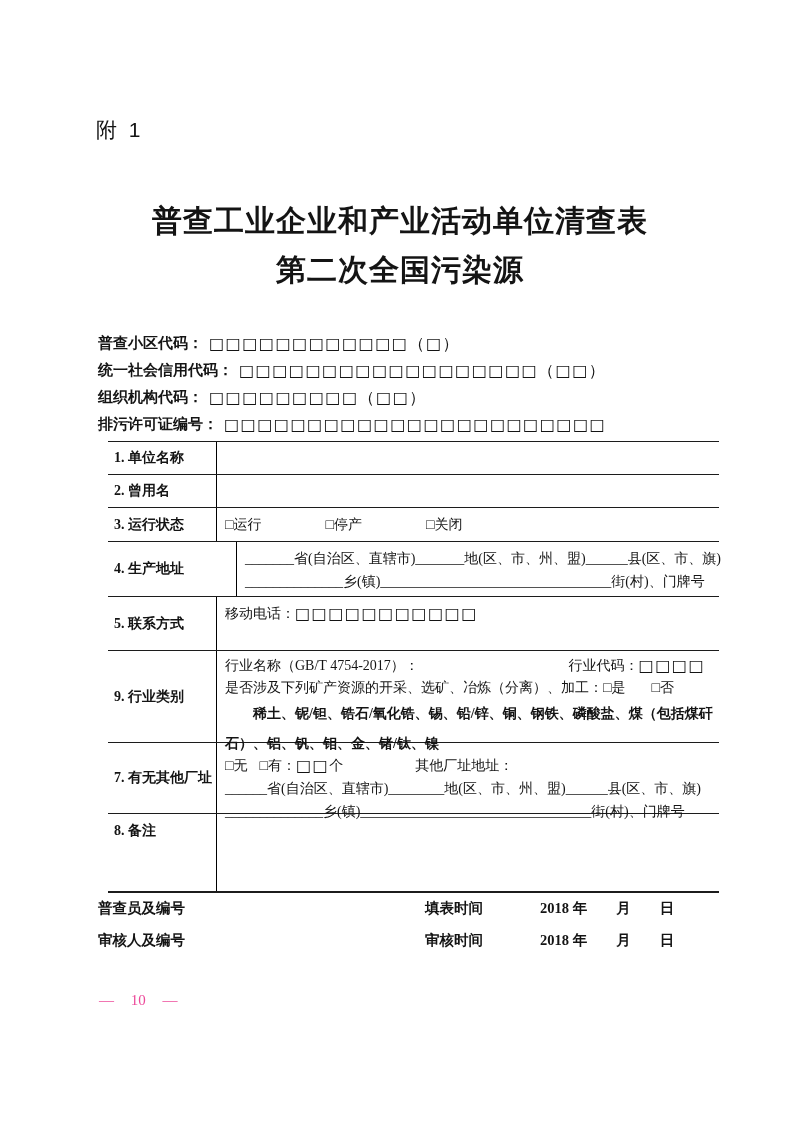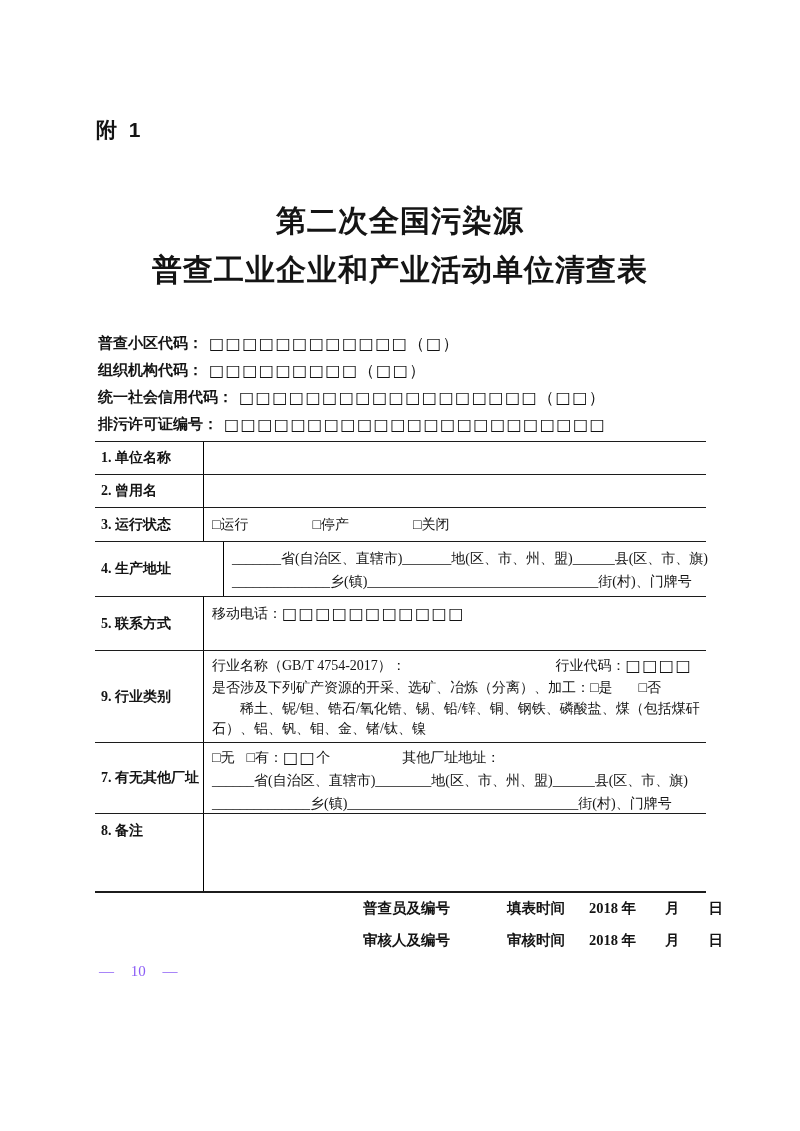--- a/index.html
+++ b/index.html
@@ -4,94 +4,94 @@
 <style>
   html,body { margin:0; padding:0; background:#e8e8e8; }
   .page {
     position:relative; width:800px; height:1131px; margin:0 auto;
     background:#ffffff; color:#141414; overflow:hidden;
     font-family:"Liberation Serif","DejaVu Serif",serif;
   }
   .attach {
     position:absolute; left:96px; top:116px;
     font-family:"Liberation Sans","DejaVu Sans",sans-serif;
-    font-weight:700; font-size:21px; letter-spacing:3px;
+    font-weight:400; font-size:21px; letter-spacing:3px;
   }
   .title {
     position:absolute; left:0; top:196px; width:100%; text-align:center;
     font-family:"Liberation Sans","DejaVu Sans",sans-serif;
     font-weight:700; font-size:30px; line-height:49px; letter-spacing:1px;
   }
   .codes {
     position:absolute; left:98px; top:330px; width:640px;
     font-size:15px; line-height:27px; white-space:nowrap;
   }
   .codes .clabel { font-weight:700; margin-right:6px; }
   .boxes {
     font-family:"DejaVu Sans",sans-serif; font-weight:400;
     font-size:16px; letter-spacing:1.5px; vertical-align:-1px;
   }
   .table {
-    position:absolute; left:95px; top:441px; width:611px;
+    position:absolute; left:108px; top:441px; width:611px;
     border-top:1.5px solid #1c1c1c; border-bottom:2px solid #1c1c1c;
     font-size:14px;
   }
   .trow { display:flex; border-bottom:1px solid #1c1c1c; box-sizing:border-box; }
   .trow:last-child { border-bottom:none; }
   .tlabel {
     flex:none; width:108px; box-sizing:border-box; padding-left:6px;
     display:flex; align-items:center; font-weight:600; white-space:nowrap;
   }
   .tcell {
     flex:1; border-left:1px solid #000000; box-sizing:border-box;
     padding:3px 6px 2px 8px; min-width:0;
   }
   .vcenter { display:flex; align-items:center; }
   .opt { margin-right:64px; white-space:nowrap; }
   .addr-line { line-height:23px; white-space:nowrap; }
   .contact-line { line-height:25px; white-space:nowrap; }
   .ind-line1 { display:flex; justify-content:space-between; padding-right:8px; line-height:22px; }
   .ind-line2 { line-height:22px; white-space:nowrap; }
   .ind-q-gap { display:inline-block; width:26px; }
-  .ind-list { line-height:20px; text-indent:2em; }
-  .oa-line1 { line-height:23px; white-space:nowrap; }
+  .ind-list { line-height:30px; text-indent:2em;font-weight:bold; }
+  .oa-line1 { line-height:23px; white-space:nowrap;margin-top:8px; }
   .oa-gap { display:inline-block; width:72px; }
   .oa-gap-s { display:inline-block; width:12px; }
   .sig {
-    position:absolute; left:112px; top:892px; width:611px; font-size:14.5px; font-weight:600;text-align:right;
+    position:absolute; left:87px; top:892px; width:611px; font-size:14.5px; font-weight:600;
   }
   .sigrow { display:flex; align-items:center; height:32px; }
   .sig-left { flex:none; width:338px; box-sizing:border-box; padding-left:11px; }
   .sig-mid  { flex:none; width:115px; }
   .sig-right{ flex:1; font-weight:600; }
   .pagenum {
-    position:absolute; left:99px; top:963px; font-size:15px; word-spacing:13px; color:#8b5cf6;
+    position:absolute; left:99px; top:992px; font-size:15px; word-spacing:13px; color:#ec4899;
   }
 </style>
 </head>
 <body>
 
 <div class="page">
 
   <div class="attach">附 1</div>
 
   <div class="title">
+    <div>普查工业企业和产业活动单位清查表</div>
     <div>第二次全国污染源</div>
-    <div>普查工业企业和产业活动单位清查表</div>
   </div>
 
   <div class="codes">
     <div>
       <span class="clabel">普查小区代码：</span><span class="boxes">□□□□□□□□□□□□</span><span class="boxes">（□）</span>
     </div>
     <div>
-      <span class="clabel">组织机构代码：</span><span class="boxes">□□□□□□□□□</span><span class="boxes">（□□）</span>
+      <span class="clabel">统一社会信用代码：</span><span class="boxes">□□□□□□□□□□□□□□□□□□</span><span class="boxes">（□□）</span>
     </div>
     <div>
-      <span class="clabel">统一社会信用代码：</span><span class="boxes">□□□□□□□□□□□□□□□□□□</span><span class="boxes">（□□）</span>
+      <span class="clabel">组织机构代码：</span><span class="boxes">□□□□□□□□□</span><span class="boxes">（□□）</span>
     </div>
     <div>
       <span class="clabel">排污许可证编号：</span><span class="boxes">□□□□□□□□□□□□□□□□□□□□□□□</span>
     </div>
   </div>
 
   <div class="table">
 
     <div class="trow" style="height:33px;">
       <div class="tlabel">1. 单位名称</div>

